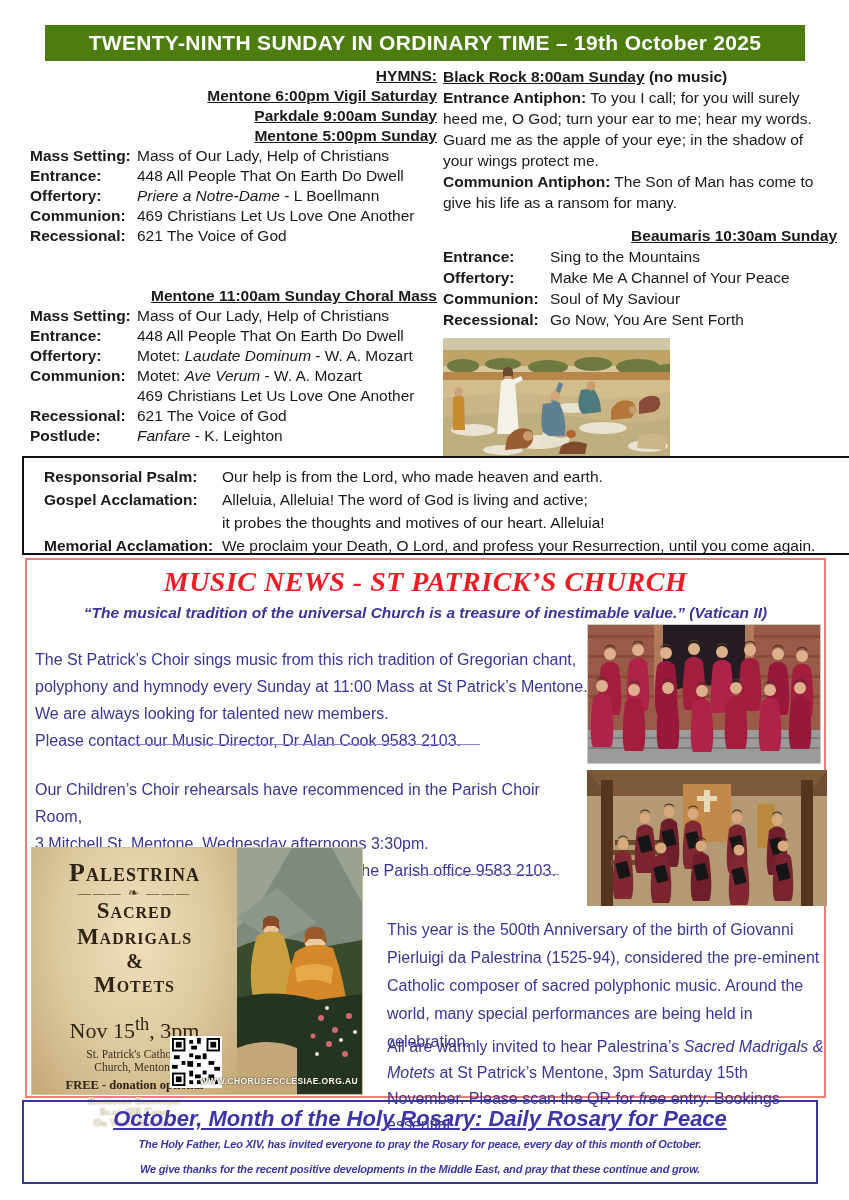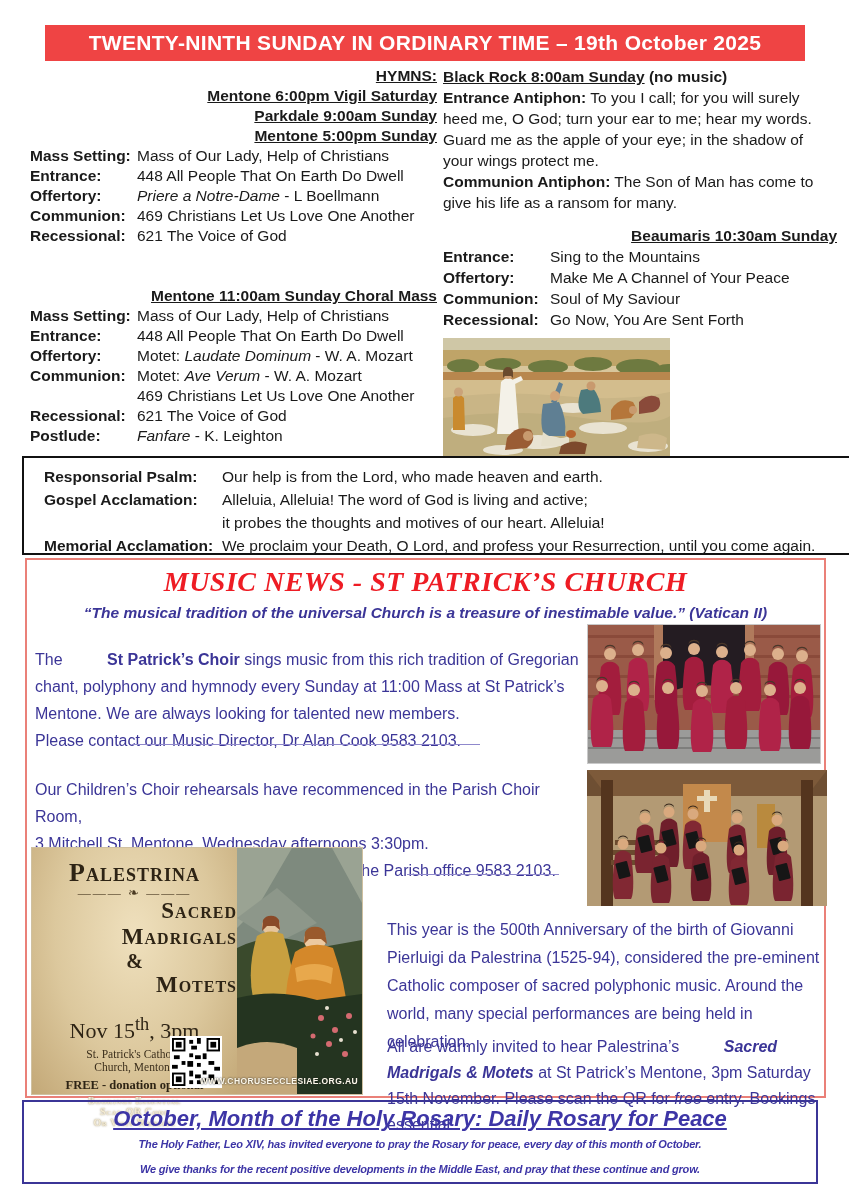--- a/index.html
+++ b/index.html
@@ -1,19 +1,19 @@
 <!DOCTYPE html>
 <html><head>
 <meta charset="utf-8">
 <style>
   html,body{margin:0;padding:0;background:#e9e9e9;}
   .page{position:relative;width:849px;height:1200px;background:#ffffff;margin:0 auto;
         font-family:"Liberation Sans",sans-serif;color:#1a1a1a;overflow:hidden;}
   
-  .hdr{position:absolute;left:45px;top:25px;width:760px;height:36px;background:#ef4444;
+  .hdr{position:absolute;left:45px;top:25px;width:760px;height:36px;background:#4d7c0f;
        color:#fff;font-weight:bold;font-size:21px;line-height:36px;text-align:center;letter-spacing:.3px;}
   
   .col{position:absolute;top:66px;font-size:15.5px;line-height:20px;}
   .col-left{left:30px;width:407px;}
   .col-right{left:443px;width:394px;line-height:21px;}
   .h-u{font-weight:bold;text-decoration:underline;text-align:right;}
   .row{display:flex;}
   .lbl{flex:none;width:107px;font-weight:bold;}
   .val{flex:1;}
   .b-lbl{flex:none;width:107px;font-weight:bold;}
@@ -44,40 +44,40 @@
   .photo2{position:absolute;left:560px;top:210px;width:240px;height:136px;}
   .photo1 svg,.photo2 svg{display:block;width:100%;height:100%;}
   
   .poster{position:absolute;left:5px;top:288px;width:330px;height:246px;background:#701a75;
           box-shadow:0 0 0 1px #cfc0a0;}
   .poster-left{position:absolute;left:0;top:0;width:205px;height:246px;text-align:center;
                background:radial-gradient(ellipse at 50% 35%,#efe0bd 0%,#dcc89d 55%,#c3a877 100%);
                color:#2e2415;font-family:"Liberation Serif",serif;}
   .po-title{margin-top:10px;font-size:26px;font-weight:bold;font-variant:small-caps;letter-spacing:1px;}
   .po-orn{font-size:13px;color:#4a3a22;letter-spacing:2px;line-height:10px;}
-  .po-big{font-size:23px;font-weight:bold;font-variant:small-caps;line-height:26px;letter-spacing:1px;text-align:right;}
+  .po-big{font-size:23px;font-weight:bold;font-variant:small-caps;line-height:26px;letter-spacing:1px;}
   .po-amp{font-size:20px;font-weight:bold;line-height:22px;}
   .po-date{margin-top:16px;font-size:22px;}
   .po-venue{margin-top:4px;font-size:11.5px;line-height:13px;color:#3c2f1c;}
   .po-free{margin-top:4px;font-size:12.5px;font-weight:bold;}
   .po-book{margin-top:2px;font-size:10px;line-height:11px;font-weight:bold;color:#f3ead2;
            font-variant:small-caps;letter-spacing:.5px;text-shadow:0 0 2px #8a7a52;}
   .poster-right{position:absolute;right:0;top:0;width:125px;height:246px;}
   .poster-right svg{display:block;width:100%;height:100%;}
   .po-qr{position:absolute;left:138px;bottom:6px;width:48px;height:48px;background:#fff;padding:2px;}
   .po-qr svg{display:block;width:100%;height:100%;}
   .po-web{position:absolute;right:4px;bottom:8px;font-size:8.5px;font-weight:bold;color:#fdf8ea;
           letter-spacing:.4px;text-shadow:0 0 2px #222;}
   
   .rosary{position:absolute;left:22px;top:1100px;width:792px;height:76px;border:2px solid #3b3597;
           color:#3d35a6;text-align:center;font-weight:bold;font-style:italic;padding-top:4px;}
   .ro-title{font-size:22px;text-decoration:underline;line-height:26px;}
   .ro-line{font-size:11px;line-height:25px;letter-spacing:-0.2px;}
   i.t{font-style:italic;}
-  b.t{font-weight:bold;margin-left:40px;}
+  b.t{font-weight:normal;}
 </style>
 </head>
 <body>
 
 <div class="page">
 
   <div class="hdr">TWENTY-NINTH SUNDAY IN ORDINARY TIME – 19th October 2025</div>
 
   <div class="col col-left">
     <div class="h-u">HYMNS:</div>

